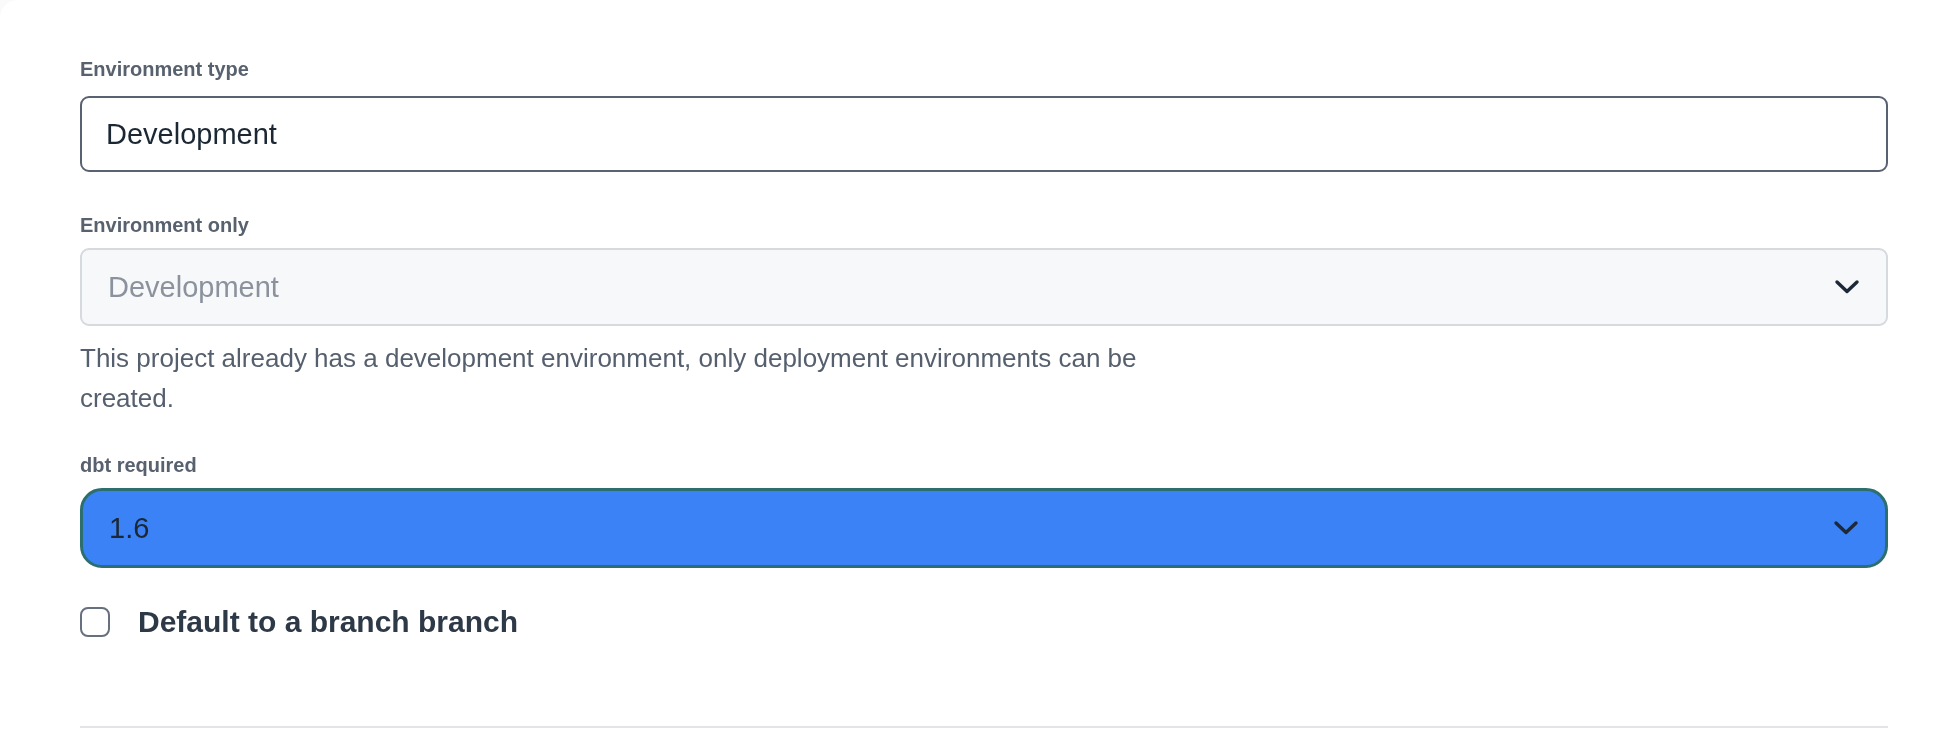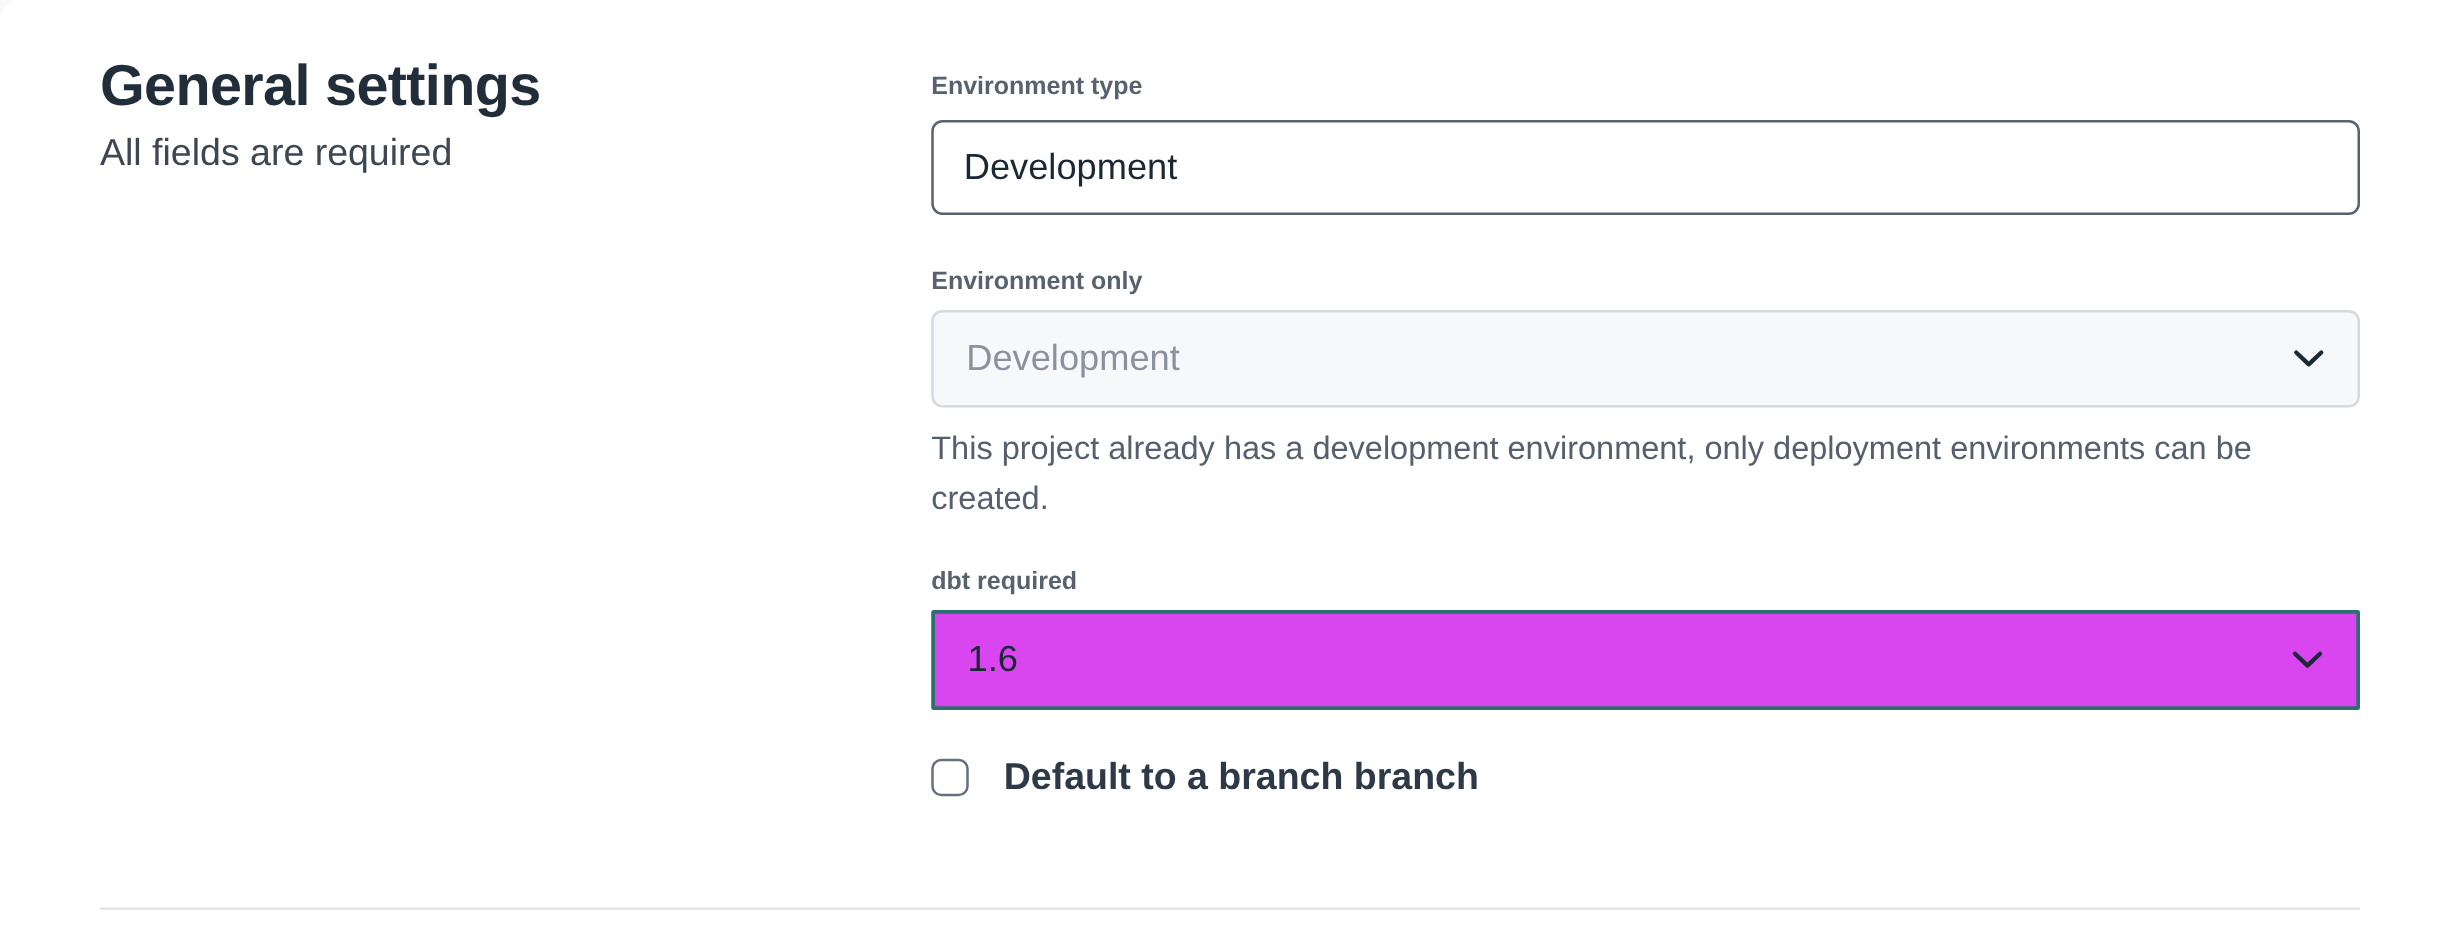--- a/index.html
+++ b/index.html
@@ -89,22 +89,22 @@
   }
   .select-disabled {
     height: 78px;
     border: 2px solid var(--muted-border, #d6d9de);
     background: var(--disabled-bg, #f7f8f9);
     color: var(--disabled-text, #8b929d);
   }
   .select-active {
     height: 80px;
     border: 3px solid var(--accent-teal, #2d6e6e);
-    border-radius: 2px;
-    background: #d946ef;
+    border-radius: 22px;
+    background: #3b82f6;
     color: var(--value-text, #1b2733);
     cursor: pointer;
   }
   .chevron {
     position: absolute;
     right: 26px;
     top: 50%;
     transform: translateY(-50%);
     width: 26px;
     height: 16px;
@@ -148,24 +148,20 @@
     height: 2px;
     background: var(--divider, #e3e4e8);
   }
 </style>
 </head>
 <body>
 
 <div class="card">
   <div class="content">
 
-    <div class="left-col">
-      <div class="page-title">General settings</div>
-      <div class="page-subtitle">All fields are required</div>
-    </div>
 
     <div class="right-col">
 
       <label class="field-label lbl-1">Environment type</label>
       <input class="text-input" type="text" value="Development" style="">
 
       <label class="field-label lbl-2">Environment only</label>
       <div class="select select-disabled" aria-disabled="true">
         <span>Development</span>
         <svg class="chevron" viewBox="0 0 26 16">

